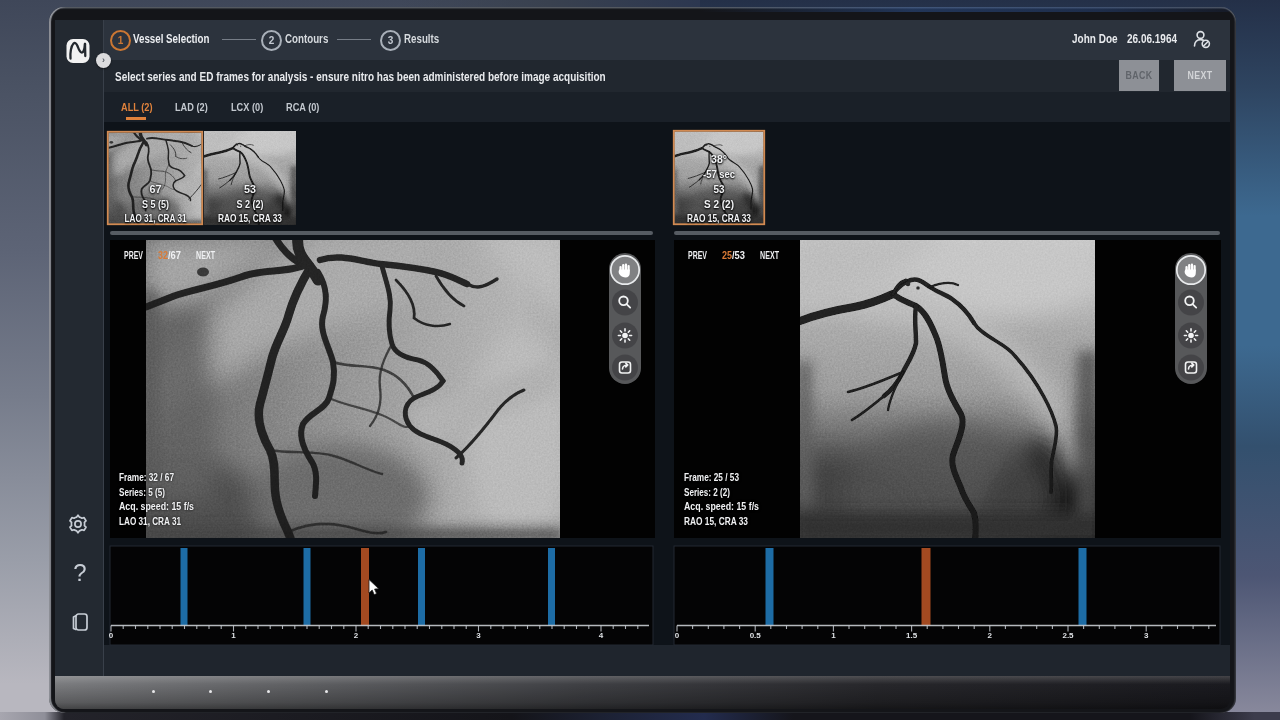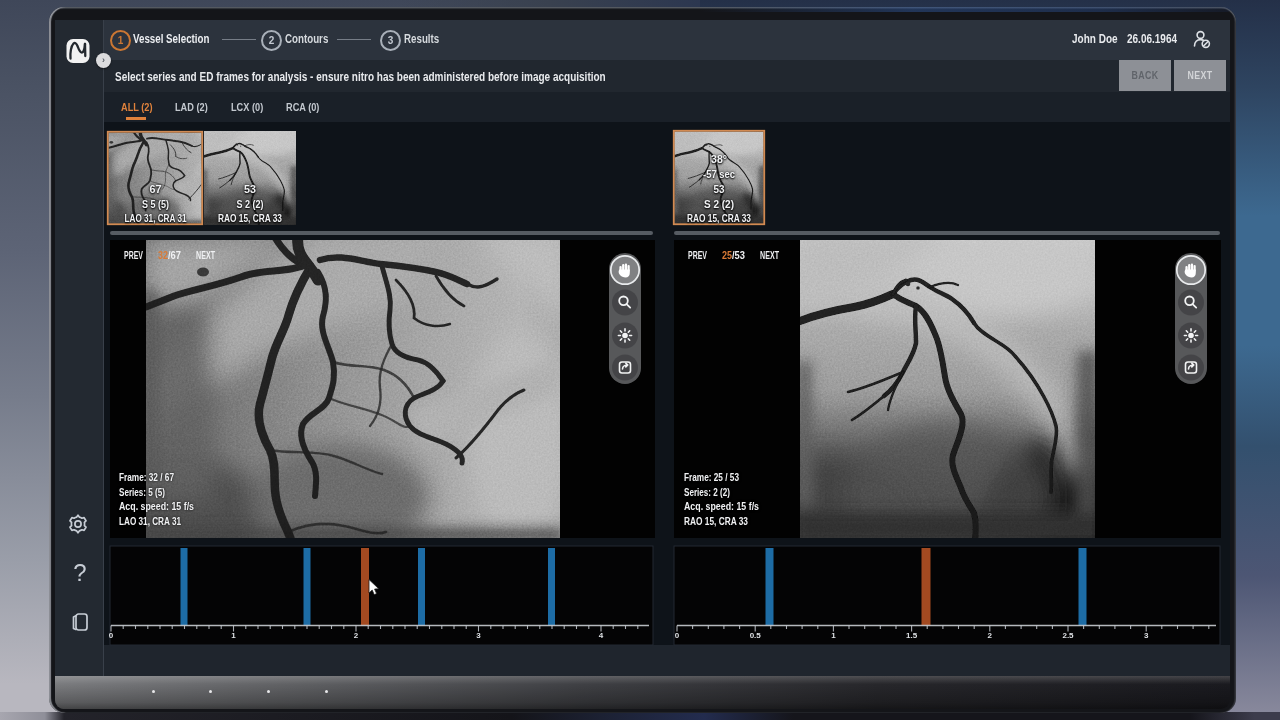--- a/index.html
+++ b/index.html
@@ -60,21 +60,21 @@
 <div class="abs bold cx8" style="left:1017px;top:12px;font-size:12.5px;color:#e8eaed;">John Doe</div>
 <div class="abs bold cx8" style="left:1072px;top:12px;font-size:12.5px;color:#e8eaed;">26.06.1964</div>
 <svg class="abs" style="left:1135px;top:8px;" width="23" height="23" viewBox="0 0 23 23" fill="none" stroke="#dde1e6" stroke-width="1.6">
  <circle cx="10.5" cy="7" r="3.4"></circle>
  <path d="M 4.5,18 C 4.5,13.8 7,11.6 10.5,11.6 C 11.6,11.6 12.6,11.8 13.4,12.3" stroke-linecap="round"></path>
  <circle cx="15.8" cy="15.8" r="3.6"></circle>
  <path d="M 13.3,18.3 L 18.3,13.3"></path>
 </svg>
 
 <div class="abs bold cx8" style="left:60px;top:49.5px;font-size:12.5px;color:#e8eaed;">Select series and ED frames for analysis - ensure nitro has been administered before image acquisition</div>
-<div class="abs" style="left:1064px;top:40px;width:52px;height:31px;background:#8d9096;">
+<div class="abs" style="left:1064px;top:40px;width:40px;height:31px;background:#8d9096;">
         <div class="bold" style="transform:scaleX(0.8);color:#60646a;font-size:11px;text-align:center;line-height:31px;letter-spacing:0.5px;">BACK</div>
       </div>
 <div class="abs" style="left:1119px;top:40px;width:52px;height:31px;background:#8d9096;">
         <div class="bold" style="transform:scaleX(0.8);color:#d3d5d8;font-size:11px;text-align:center;line-height:31px;letter-spacing:0.5px;">NEXT</div>
       </div>
 
 <div class="abs bold cx8" style="left:66px;top:81px;font-size:11.5px;color:#e0823c;">ALL (2)</div>
 <div class="abs" style="left:71px;top:97px;width:20px;height:3px;background:#e0823c;"></div>
 <div class="abs bold cx8" style="left:120px;top:81px;font-size:11.5px;color:#c3c8cf;">LAD (2)</div>
 <div class="abs bold cx8" style="left:176px;top:81px;font-size:11.5px;color:#c3c8cf;">LCX (0)</div>

